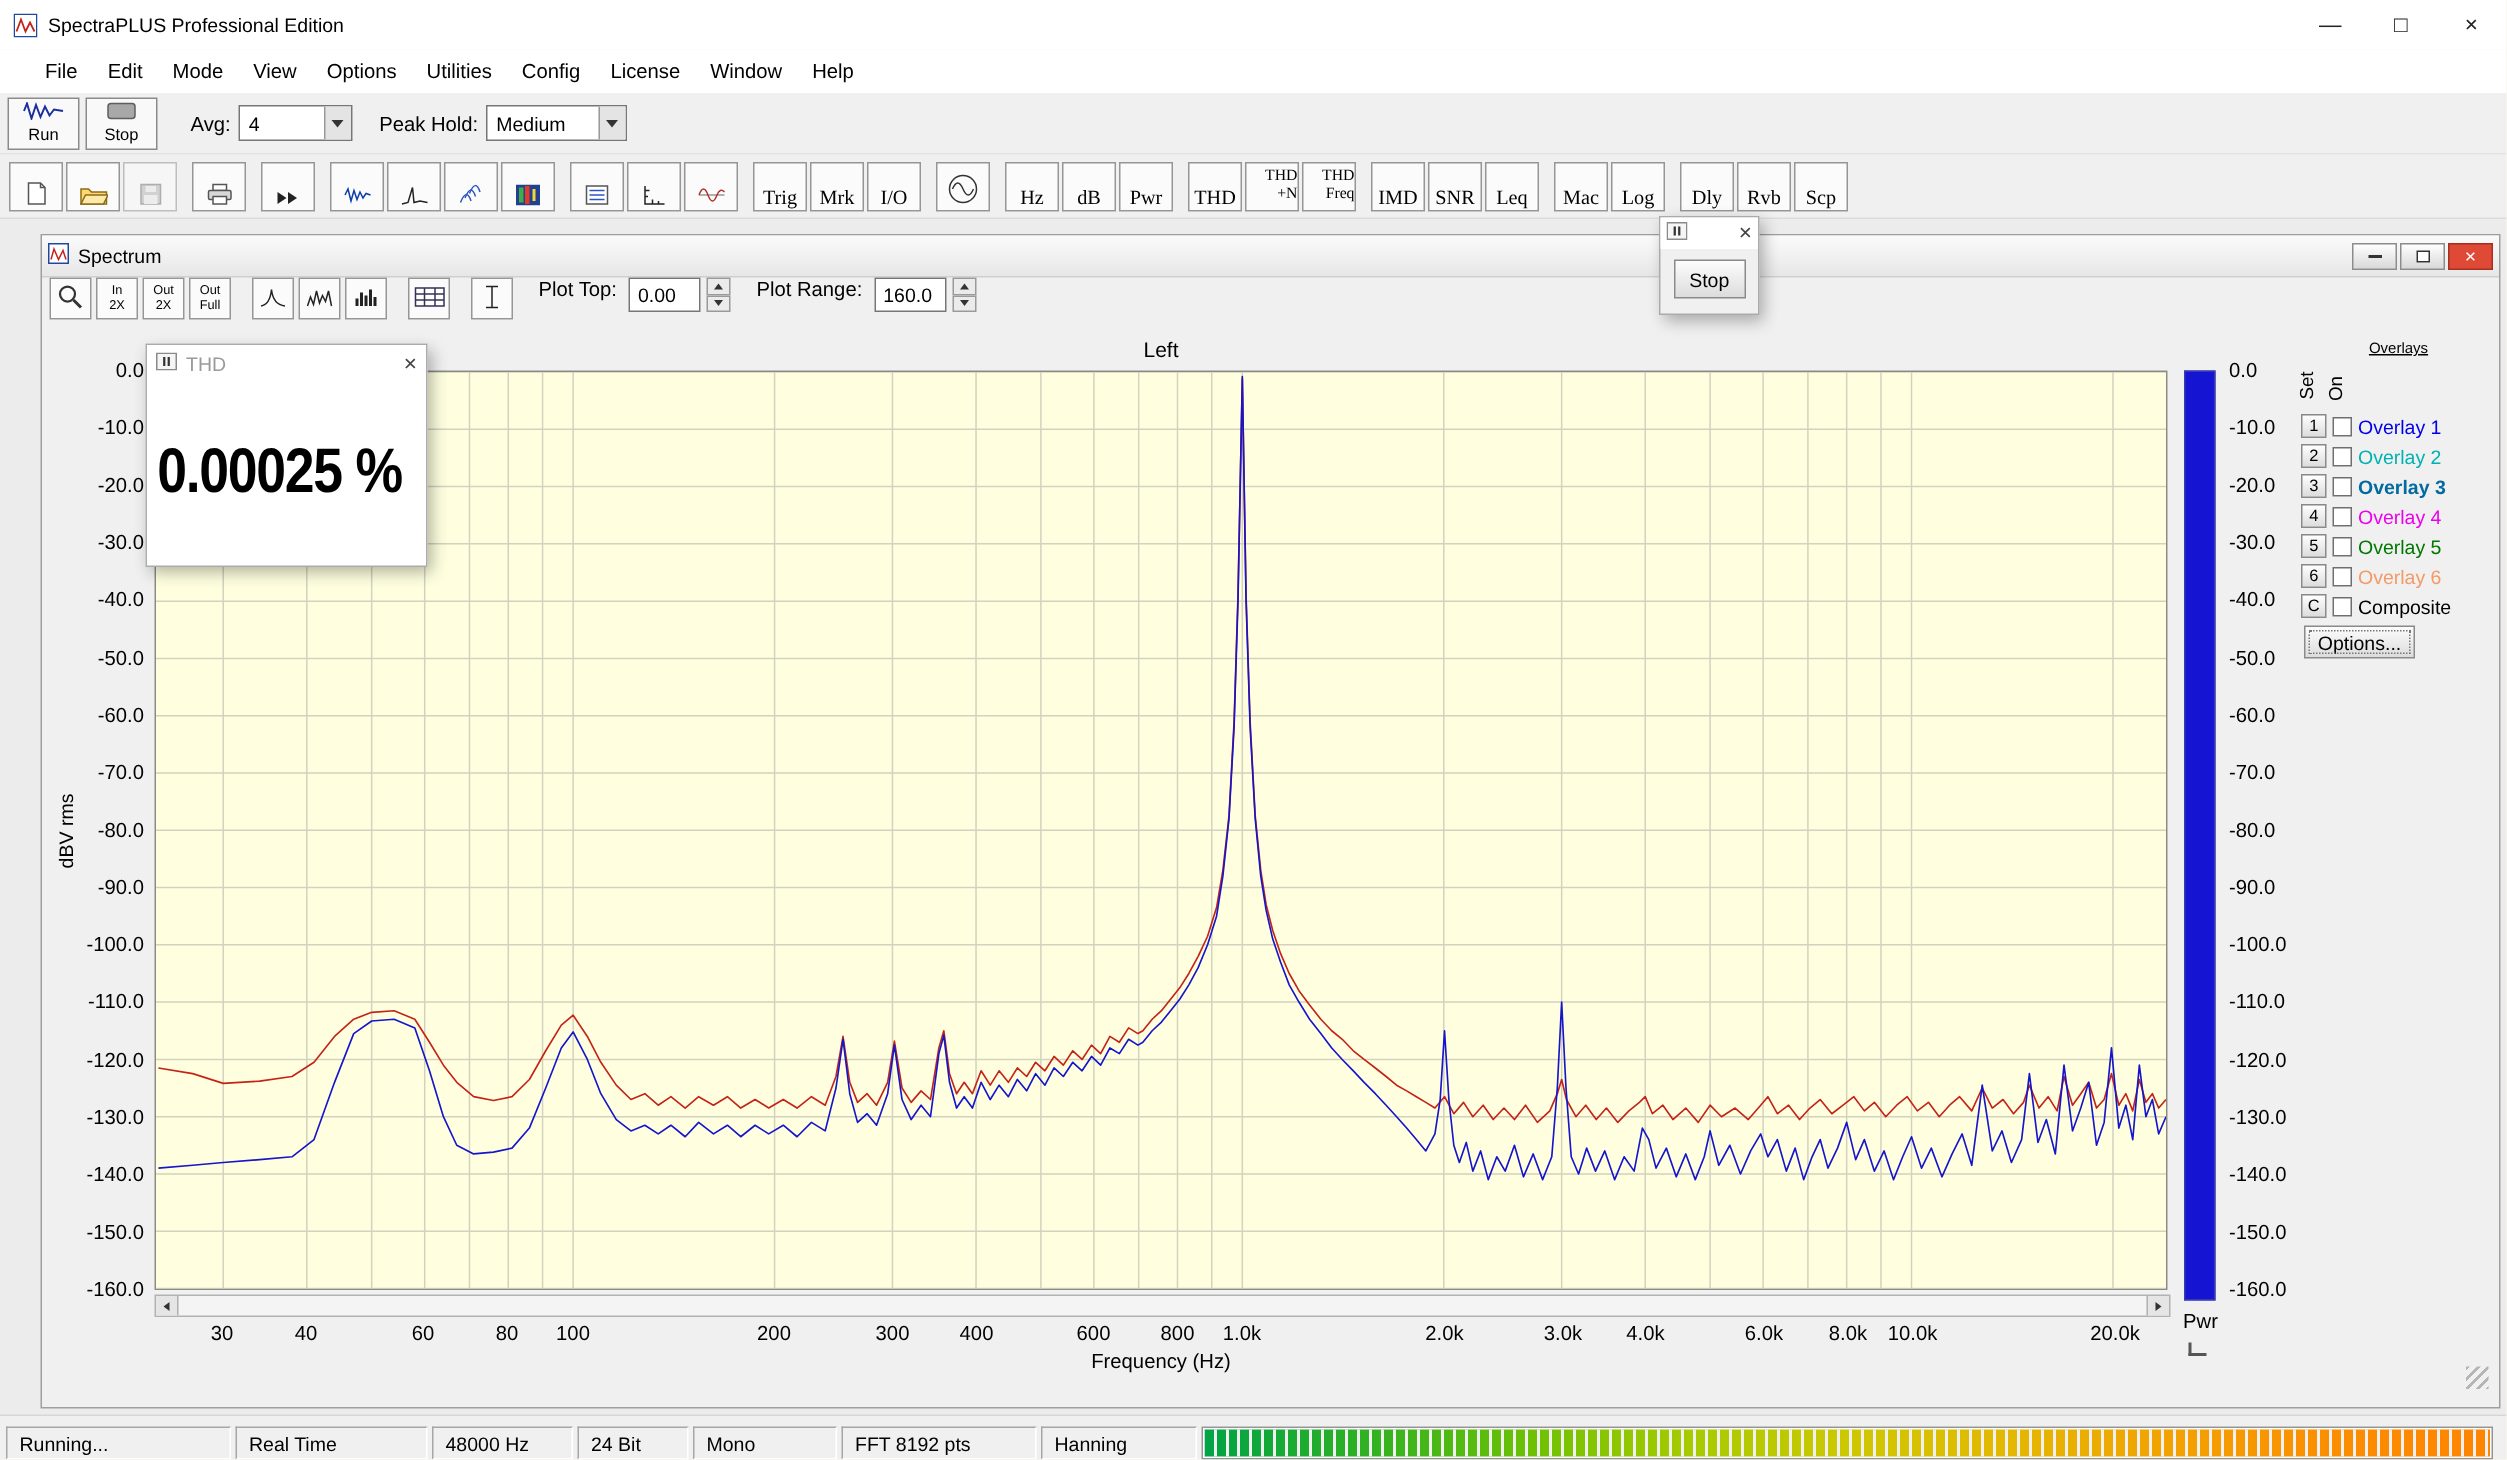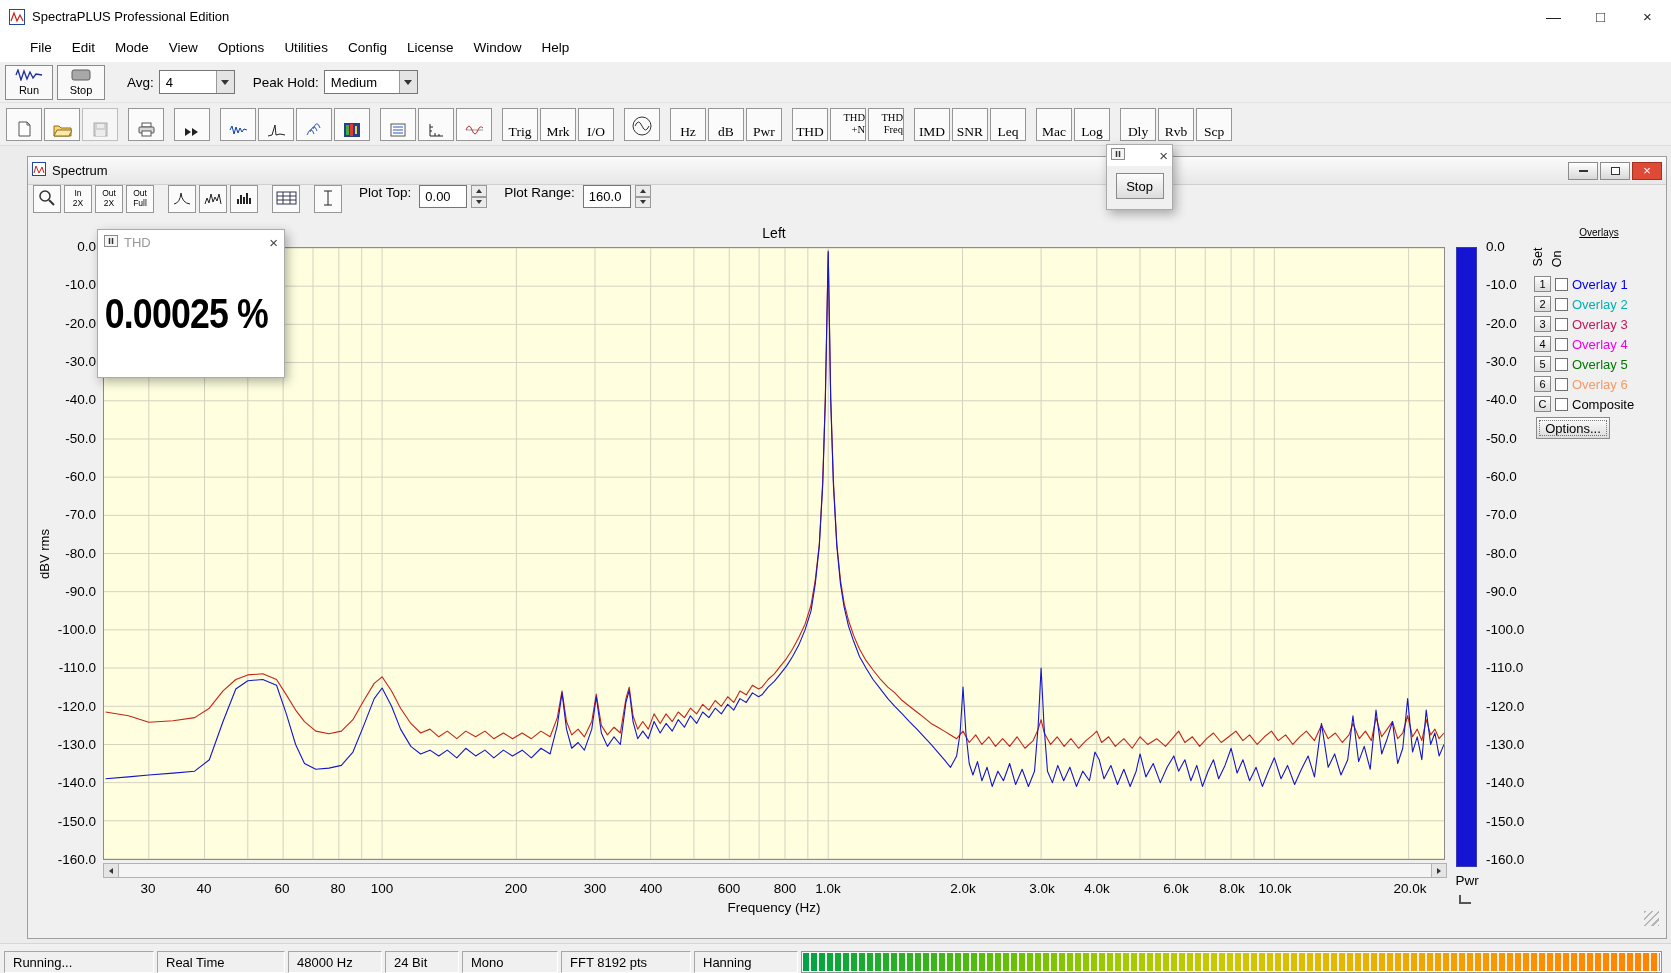--- a/index.html
+++ b/index.html
@@ -548,21 +548,21 @@
         <span class="ov-label" style="color: rgb(0, 0, 238);">Overlay 1</span>
       </div>
       <div class="ov-row" style="top:74px">
         <button class="ov-num">2</button>
         <span class="ov-check"></span>
         <span class="ov-label" style="color: rgb(0, 178, 178);">Overlay 2</span>
       </div>
       <div class="ov-row" style="top:94px">
         <button class="ov-num">3</button>
         <span class="ov-check"></span>
-        <span class="ov-label" style="color: #be185d;">Overlay 3</span>
+        <span class="ov-label" style="color: #0369a1; font-weight: bold;">Overlay 3</span>
       </div>
       <div class="ov-row" style="top:114px">
         <button class="ov-num">4</button>
         <span class="ov-check"></span>
         <span class="ov-label" style="color: rgb(238, 0, 238);">Overlay 4</span>
       </div>
       <div class="ov-row" style="top:134px">
         <button class="ov-num">5</button>
         <span class="ov-check"></span>
         <span class="ov-label" style="color: rgb(0, 120, 0);">Overlay 5</span>

